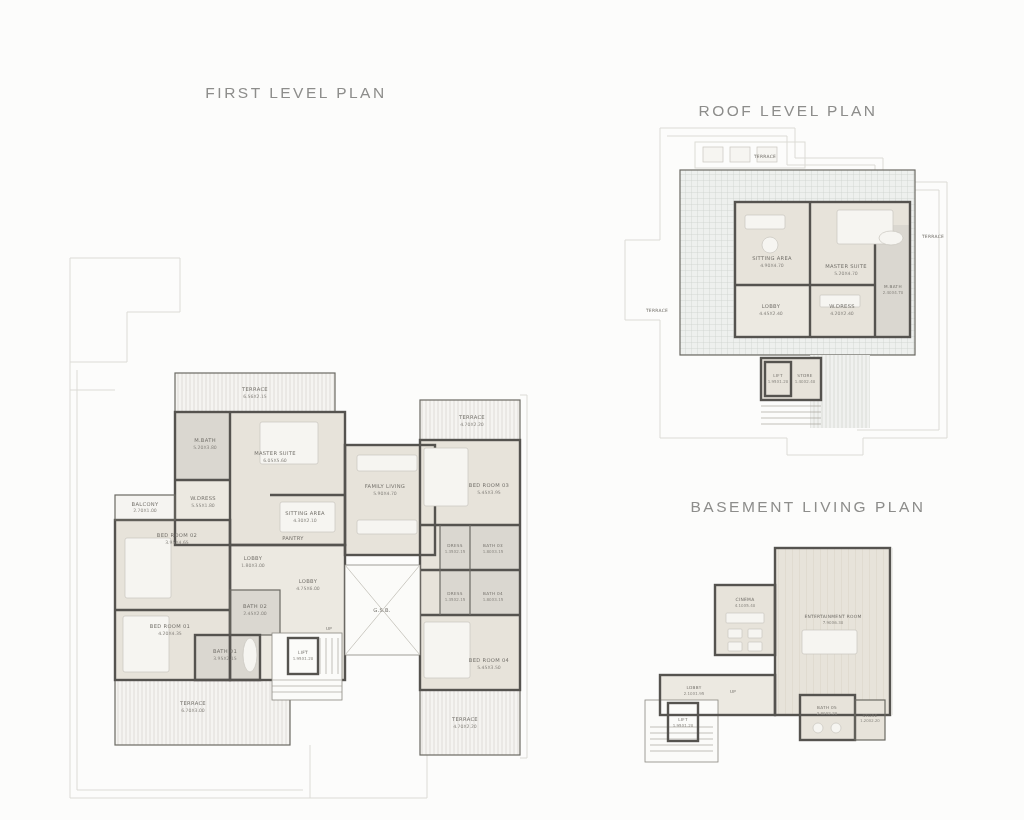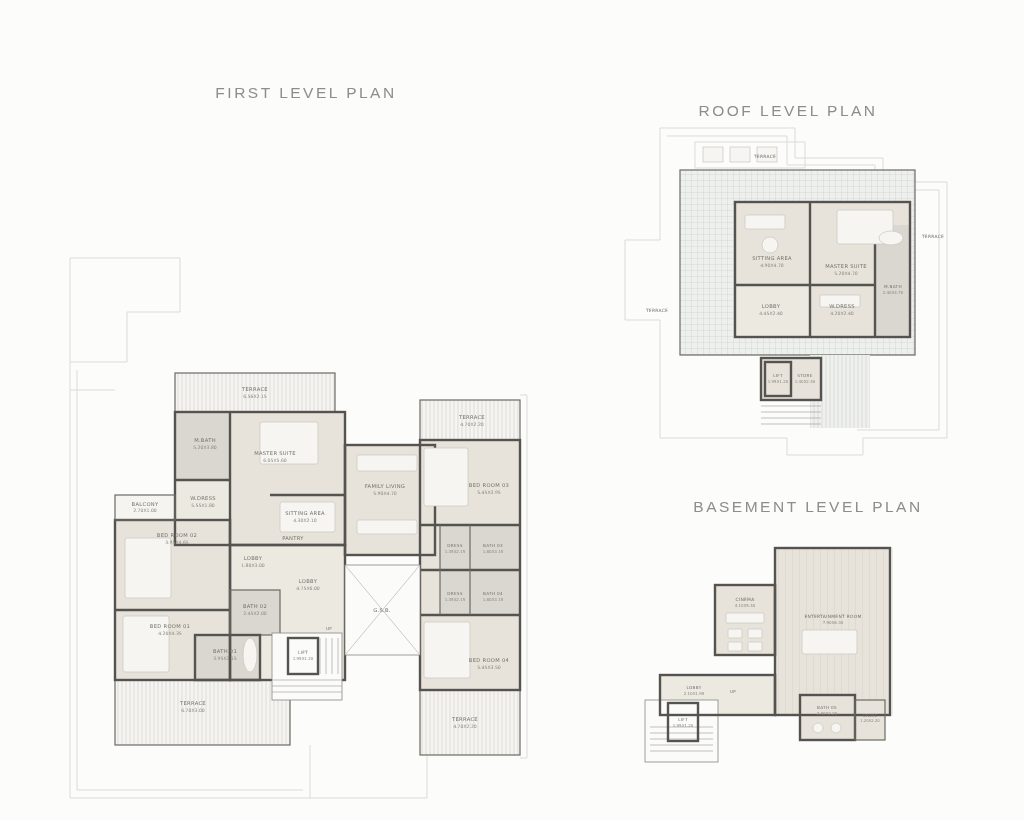--- a/index.html
+++ b/index.html
@@ -19,23 +19,23 @@
   .lbl{font-family:"DejaVu Sans",sans-serif;font-size:5.2px;fill:#73706a;text-anchor:middle;letter-spacing:0.3px;}
   .dim{font-family:"DejaVu Sans",sans-serif;font-size:4.6px;fill:#8a8781;text-anchor:middle;}
   .stair{stroke:#9b988f;stroke-width:0.6;}
   .void{fill:#fbfbf9;stroke:#8a8881;stroke-width:0.8;}
 </style>
 </head>
 <body>
 
 <div class="canvas">
 
-  <div class="plan-title" style="left:176px;top:84px;width:260px;">FIRST LEVEL PLAN</div>
+  <div class="plan-title" style="left:166px;top:84px;width:260px;">FIRST LEVEL PLAN</div>
   <div class="plan-title" style="left:658px;top:84px;width:260px;margin-top:18px;">ROOF LEVEL PLAN</div>
-  <div class="plan-title" style="left:658px;top:498px;width:300px;">BASEMENT LEVEL PLAN</div>
+  <div class="plan-title" style="left:658px;top:498px;width:300px;">BASEMENT LIVING PLAN</div>
 
   <svg style="left:65px;top:250px;" width="465" height="555" viewBox="0 0 465 555">
     <defs>
       <pattern id="hv1" width="4" height="4" patternUnits="userSpaceOnUse">
         <line x1="1" y1="0" x2="1" y2="4" stroke="#d9d7d1" stroke-width="0.8"></line>
       </pattern>
       <pattern id="hh1" width="4" height="4" patternUnits="userSpaceOnUse">
         <line x1="0" y1="1" x2="4" y2="1" stroke="#dddbd5" stroke-width="0.8"></line>
       </pattern>
     </defs>

